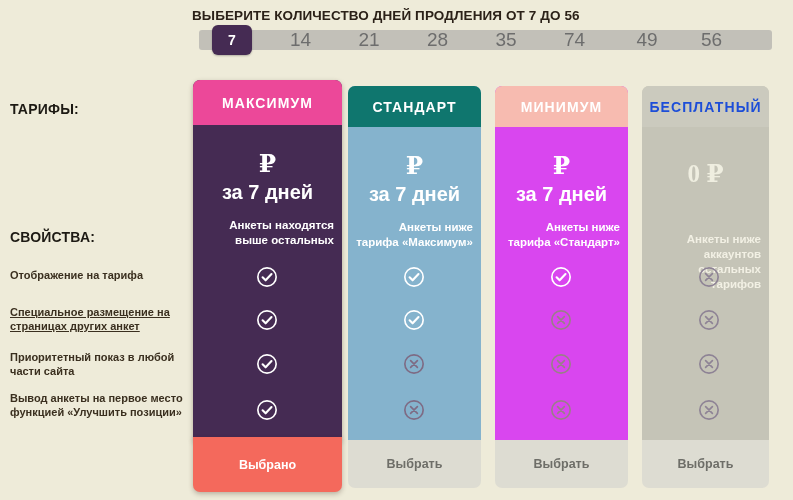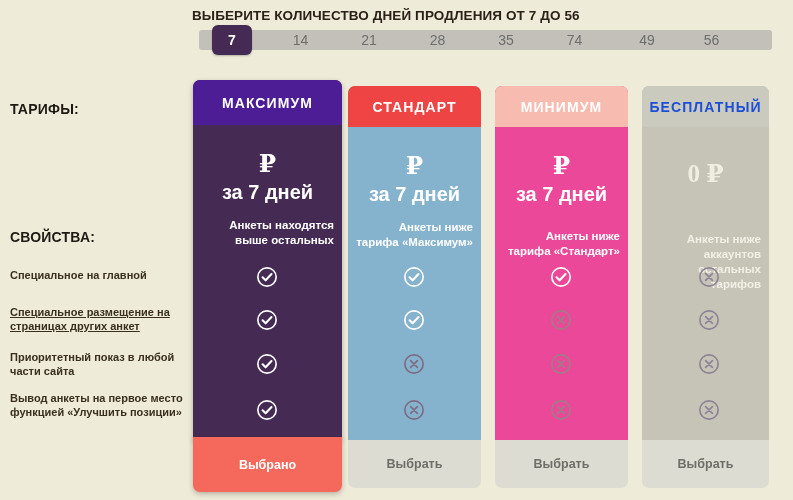--- a/index.html
+++ b/index.html
@@ -21,21 +21,21 @@
     color:#2b2118;white-space:nowrap;
   }
   .slider-wrap{position:absolute;left:199px;top:30px;width:573px;height:20px;}
   .slider-track{
     position:absolute;left:0;top:0;width:573px;height:20px;
     background:#c2c0b8;border-radius:3px;
   }
   .slider-ticks{position:absolute;left:0;top:0;width:573px;height:20px;}
   .tick{
     position:absolute;top:0;height:20px;line-height:20px;
-    font-size:14px;color:#6d6d6d;text-align:center;
+    font-size:19px;color:#6d6d6d;text-align:center;
     transform:translateX(-50%);width:40px;
   }
   .slider-handle{
     position:absolute;left:13px;top:-5px;width:40px;height:30px;
     background:#452b53;border-radius:6px;
     box-shadow:0 1px 2px rgba(0,0,0,.25);
     color:#ffffff;font-size:14px;font-weight:bold;
     display:flex;align-items:center;justify-content:center;
     cursor:pointer;
   }
@@ -73,30 +73,30 @@
     text-align:center;font-size:20px;font-weight:bold;line-height:24px;
     margin-top:2px;
   }
   .card-desc{
     text-align:right;font-size:11.5px;font-weight:bold;line-height:15px;
     margin-top:14px;padding:0 8px;
   }
 
   
   .c-max{background:#452b53;}
-  .c-max .card-head{background:#4c1d95;color:#ffffff;}
+  .c-max .card-head{background:#ec4899;color:#ffffff;}
   .c-max .price,.c-max .price-sub{color:#ffffff;}
   .c-max .card-desc{color:#ffffff;}
 
   .c-std{background:#85b3cd;}
-  .c-std .card-head{background:#ef4444;color:#ffffff;}
+  .c-std .card-head{background:#0f766e;color:#ffffff;}
   .c-std .price,.c-std .price-sub{color:#ffffff;}
   .c-std .card-desc{color:#ffffff;}
 
-  .c-min{background:#ec4899;}
+  .c-min{background:#d946ef;}
   .c-min .card-head{background:#f7bbb0;color:#ffffff;}
   .c-min .price,.c-min .price-sub{color:#ffffff;}
   .c-min .card-desc{color:#ffffff;}
 
   .c-free{background:#c5c4b7;}
   .c-free .card-head{background:#cbcabe;color:#1d4ed8;}
   .c-free .price,.c-free .price-sub{color:#efeee0;}
   .c-free .card-desc{color:#f2f0e4;}
 
   
@@ -137,21 +137,21 @@
         <div class="tick" style="left: 375.5px;">74</div>
         <div class="tick" style="left: 448px;">49</div>
         <div class="tick" style="left: 512.5px;">56</div>
       </div>
     <div class="slider-handle">7</div>
   </div>
 
   <div class="side-label" id="lbl-tariffs">ТАРИФЫ:</div>
   <div class="side-label" id="lbl-props">СВОЙСТВА:</div>
   <div id="feature-labels">
-      <div class="feat-label" style="top: 268px;">Специальное на главной</div>
+      <div class="feat-label" style="top: 268px;">Отображение на тарифа</div>
       <div class="feat-label" style="top: 305px; text-decoration: underline;">Специальное размещение на страницах других анкет</div>
       <div class="feat-label" style="top: 350px;">Приоритетный показ в любой части сайта</div>
       <div class="feat-label" style="top: 391px;">Вывод анкеты на первое место функцией «Улучшить позиции»</div>
     </div>
 
   <div id="cards">
       <div class="card c-max" id="card-max" style="left: 193px; top: 80px; width: 149px; height: 360px;">
         <div class="card-head" style="height: 45px;">МАКСИМУМ</div>
         <div class="card-body">
           <div class="price" style="margin-top: 25px;">₽</div>
@@ -165,21 +165,21 @@
           <div class="price" style="margin-top: 25px;">₽</div>
           <div class="price-sub">за 7 дней</div>
           <div class="card-desc" style="margin-top: 14px;">Анкеты ниже тарифа «Максимум»</div>
         </div>
       </div>
       <div class="card c-min" id="card-min" style="left: 495px; top: 86px; width: 133px; height: 354px;">
         <div class="card-head" style="height: 41px;">МИНИМУМ</div>
         <div class="card-body">
           <div class="price" style="margin-top: 25px;">₽</div>
           <div class="price-sub">за 7 дней</div>
-          <div class="card-desc" style="margin-top: 23px;">Анкеты ниже тарифа «Стандарт»</div>
+          <div class="card-desc" style="margin-top: 14px;">Анкеты ниже тарифа «Стандарт»</div>
         </div>
       </div>
       <div class="card c-free" id="card-free" style="left: 642px; top: 86px; width: 127px; height: 354px;">
         <div class="card-head" style="height: 41px;">БЕСПЛАТНЫЙ</div>
         <div class="card-body">
           <div class="price" style="margin-top: 33px;">0 ₽</div>
           <div class="card-desc" style="margin-top: 44px;">Анкеты ниже аккаунтов остальных тарифов</div>
         </div>
       </div>
     </div>

